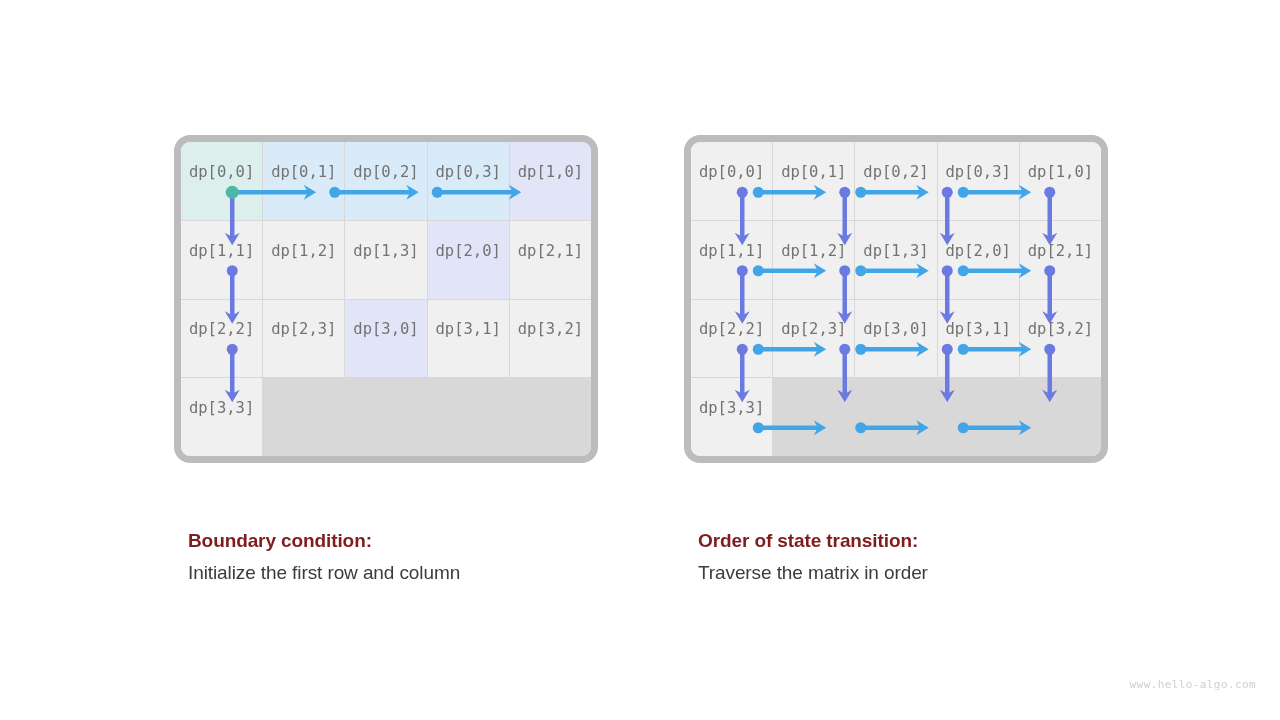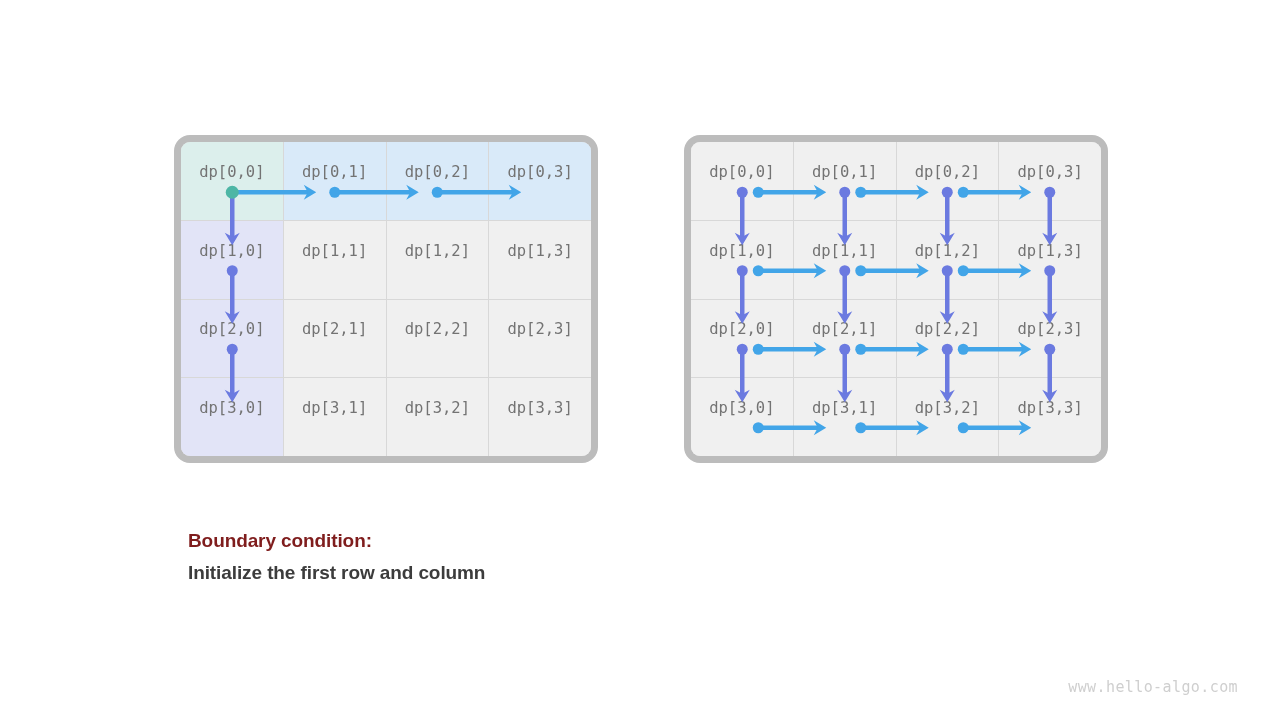--- a/index.html
+++ b/index.html
@@ -20,21 +20,21 @@
     background: #f0f0f0;
     overflow: hidden;
   }
   #panel-left  { left: 174px; top: 135px; }
   #panel-right { left: 684px; top: 135px; }
 
   .grid {
     position: relative;
     width: 100%; height: 100%;
     display: grid;
-    grid-template-columns: repeat(4, 1fr);
+    grid-template-columns: repeat(5, 1fr);
     grid-template-rows: repeat(4, 1fr);
     background: #d8d8d8;
     gap: 1px;
   }
   .cell {
     position: relative;
     background: #f0f0f0;
     display: flex;
     align-items: center;
     justify-content: center;
@@ -66,30 +66,30 @@
   #cap-right { left: 698px; top: 530px; }
   .cap-title {
     font-size: 19px;
     font-weight: bold;
     color: #7f1d1d;
     letter-spacing: -0.1px;
     margin-bottom: 10px;
   }
   .cap-sub {
     font-size: 19px;
-    font-weight: bold;
+    font-weight: normal;
     color: #3c3c3c;
     letter-spacing: -0.1px;
   }
 
   #watermark {
     position: absolute;
-    right: 42px; top: 678px;
+    right: 24px; top: 678px;
     font-family: "DejaVu Sans Mono", "Liberation Mono", monospace;
-    font-size: 15px;
+    font-size: 11px;
     color: #cfcfcf;
     letter-spacing: 0.4px;
   }
 </style>
 </head>
 <body>
 
 <div class="canvas">
 
   <div class="panel" id="panel-left">
@@ -290,16 +290,20 @@
         <circle cx="272.25" cy="285.75" r="5.5" fill="#42a5e8"></circle>
         <polygon points="327.75,278.25 340.25,285.75 327.75,293.25 331.75,285.75" fill="#42a5e8"></polygon>
       </svg>
   </div>
 
   <div class="caption" id="cap-left">
     <div class="cap-title">Boundary condition:</div>
     <div class="cap-sub">Initialize the first row and column</div>
   </div>
 
+  <div class="caption" id="cap-right">
+    <div class="cap-title">Order of state transition:</div>
+    <div class="cap-sub">Traverse the matrix in order</div>
+  </div>
 
   <div id="watermark">www.hello-algo.com</div>
 
 </div>
 
 </body></html>

